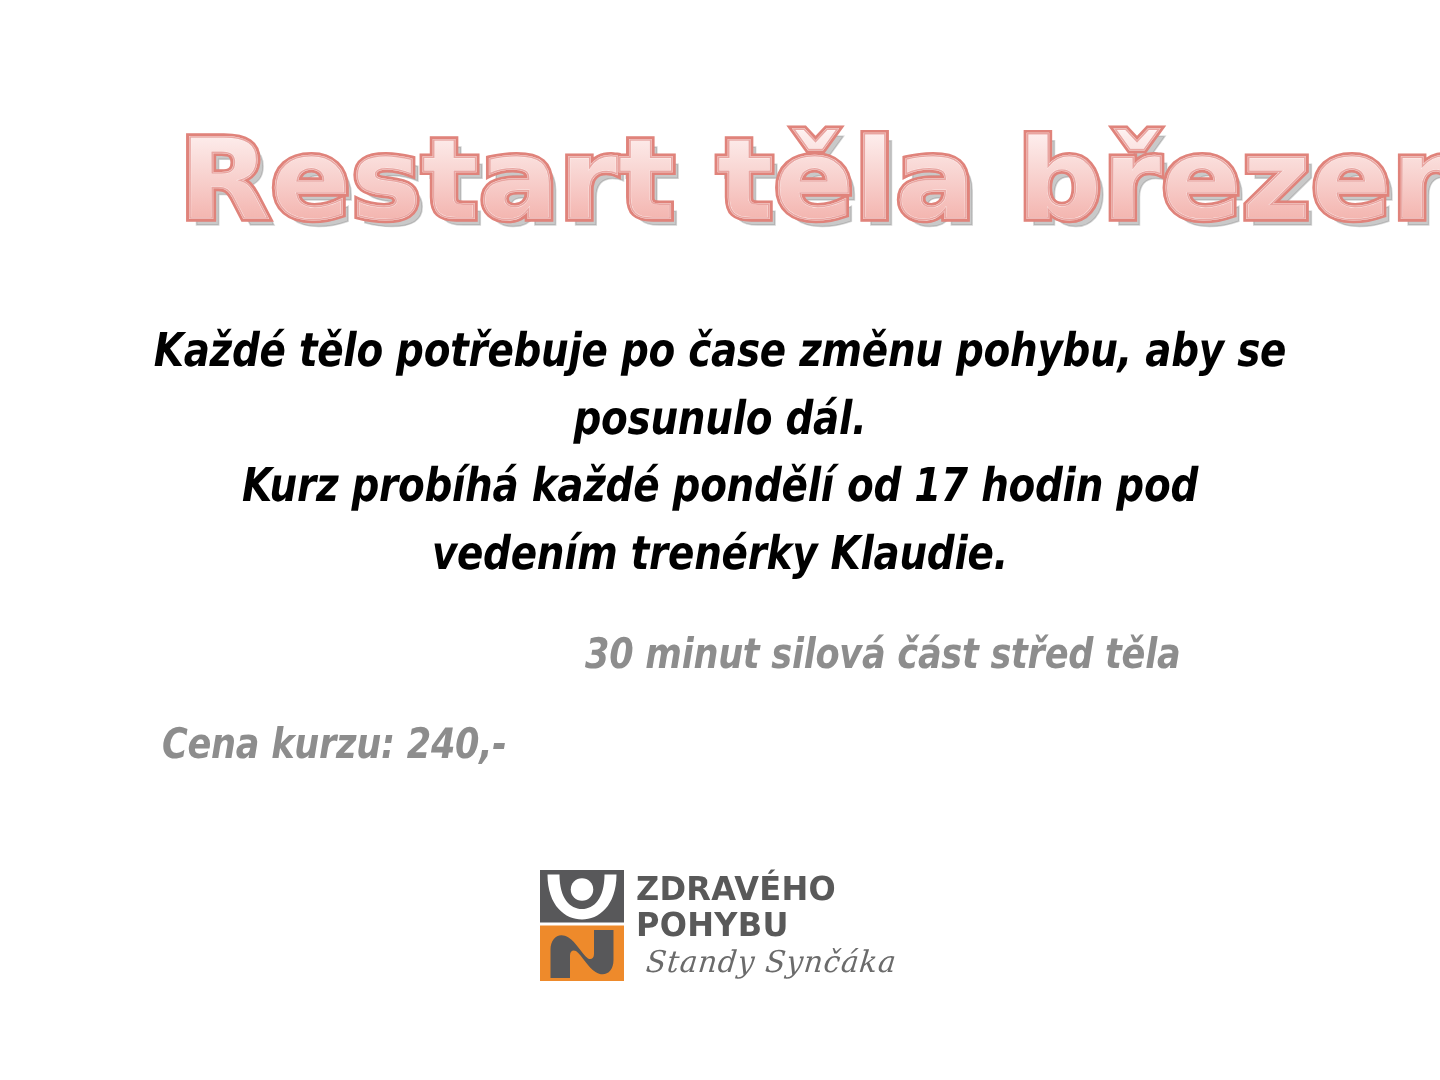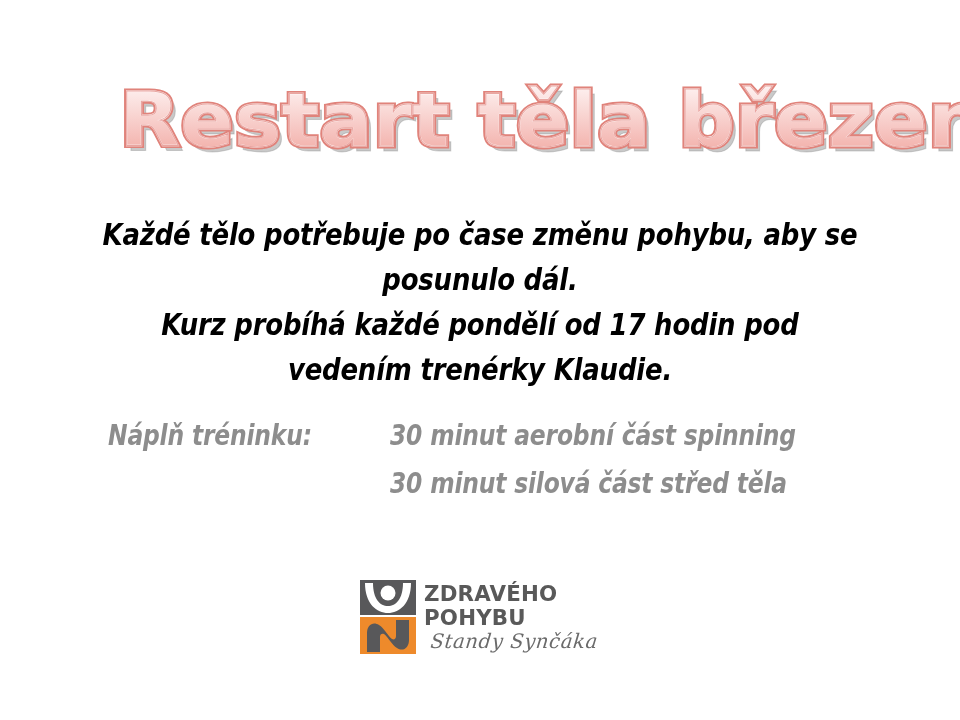--- a/index.html
+++ b/index.html
@@ -220,25 +220,24 @@
 
   <div class="body-text">
     <span class="line">Každé tělo potřebuje po čase změnu pohybu, aby se</span>
     <span class="line">posunulo dál.</span>
     <span class="line">Kurz probíhá každé pondělí od 17 hodin pod</span>
     <span class="line">vedením trenérky Klaudie.</span>
   </div>
 
   <div class="details">
     <span class="row">
-      <span class="lbl">Náplň tréninku:</span>
-      <span class="val">30 minut aerobní část spinning</span>
+      <span class="val">30 minut silová část střed těla</span>
     </span>
-    <span class="row">
-      <span class="val">30 minut silová část střed těla</span>
+    <span class="row price">
+      <span class="lbl">Cena kurzu: 240,-</span>
     </span>
   </div>
 
   <div class="logo">
 
     <div class="logo-mark">
       <svg viewBox="0 0 56 74" width="56" height="74" xmlns="http://www.w3.org/2000/svg">
 
         <rect x="0" y="0" width="56" height="35" fill="#58585a"></rect>
         <path d="M4 2 A24 24 0 0 0 52 2 L52 -4 L4 -4 Z" fill="#ffffff" opacity="0"></path>

